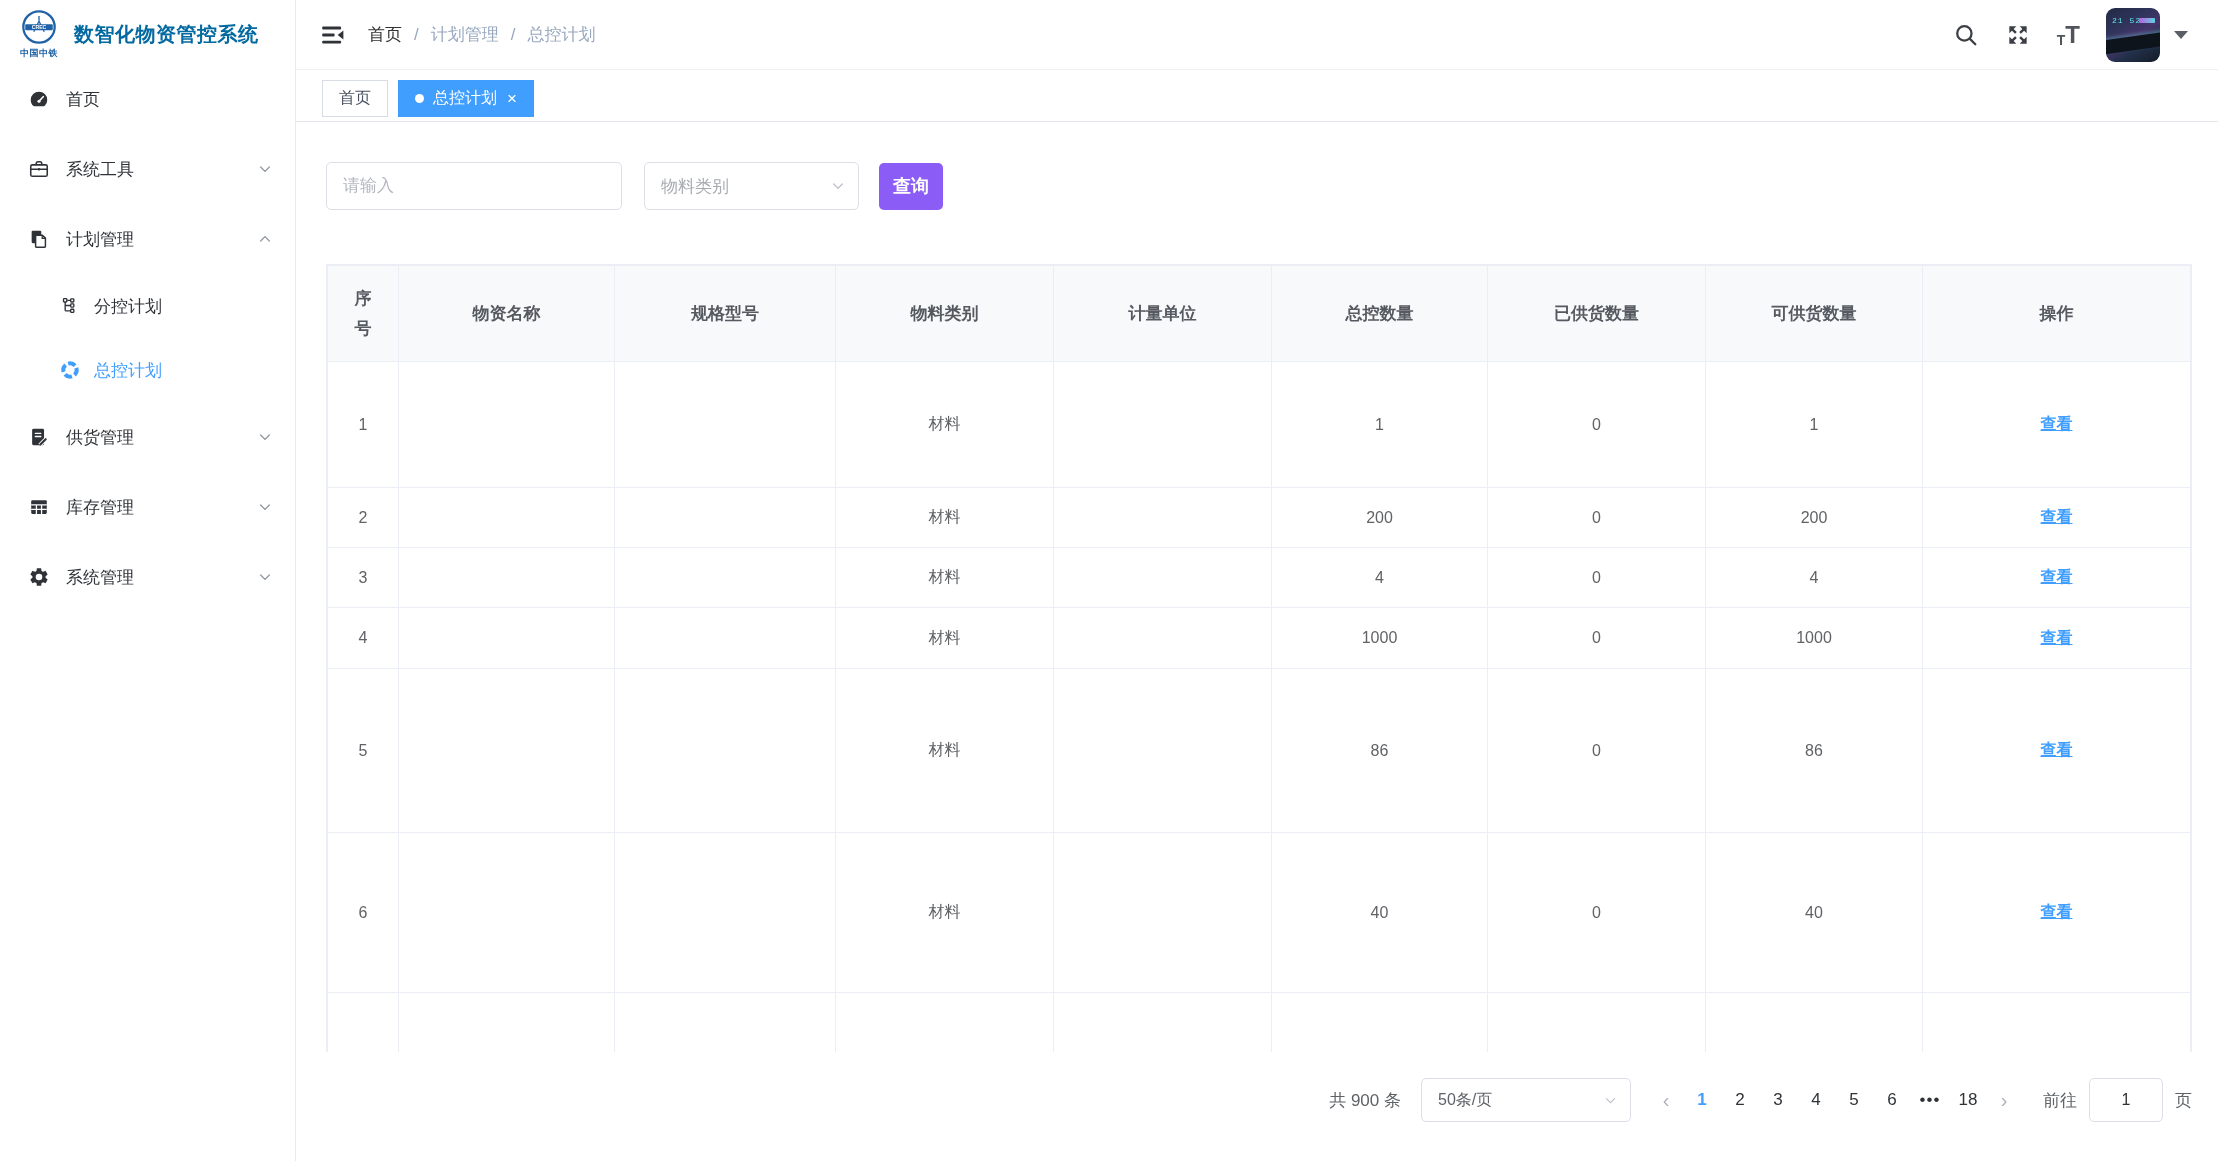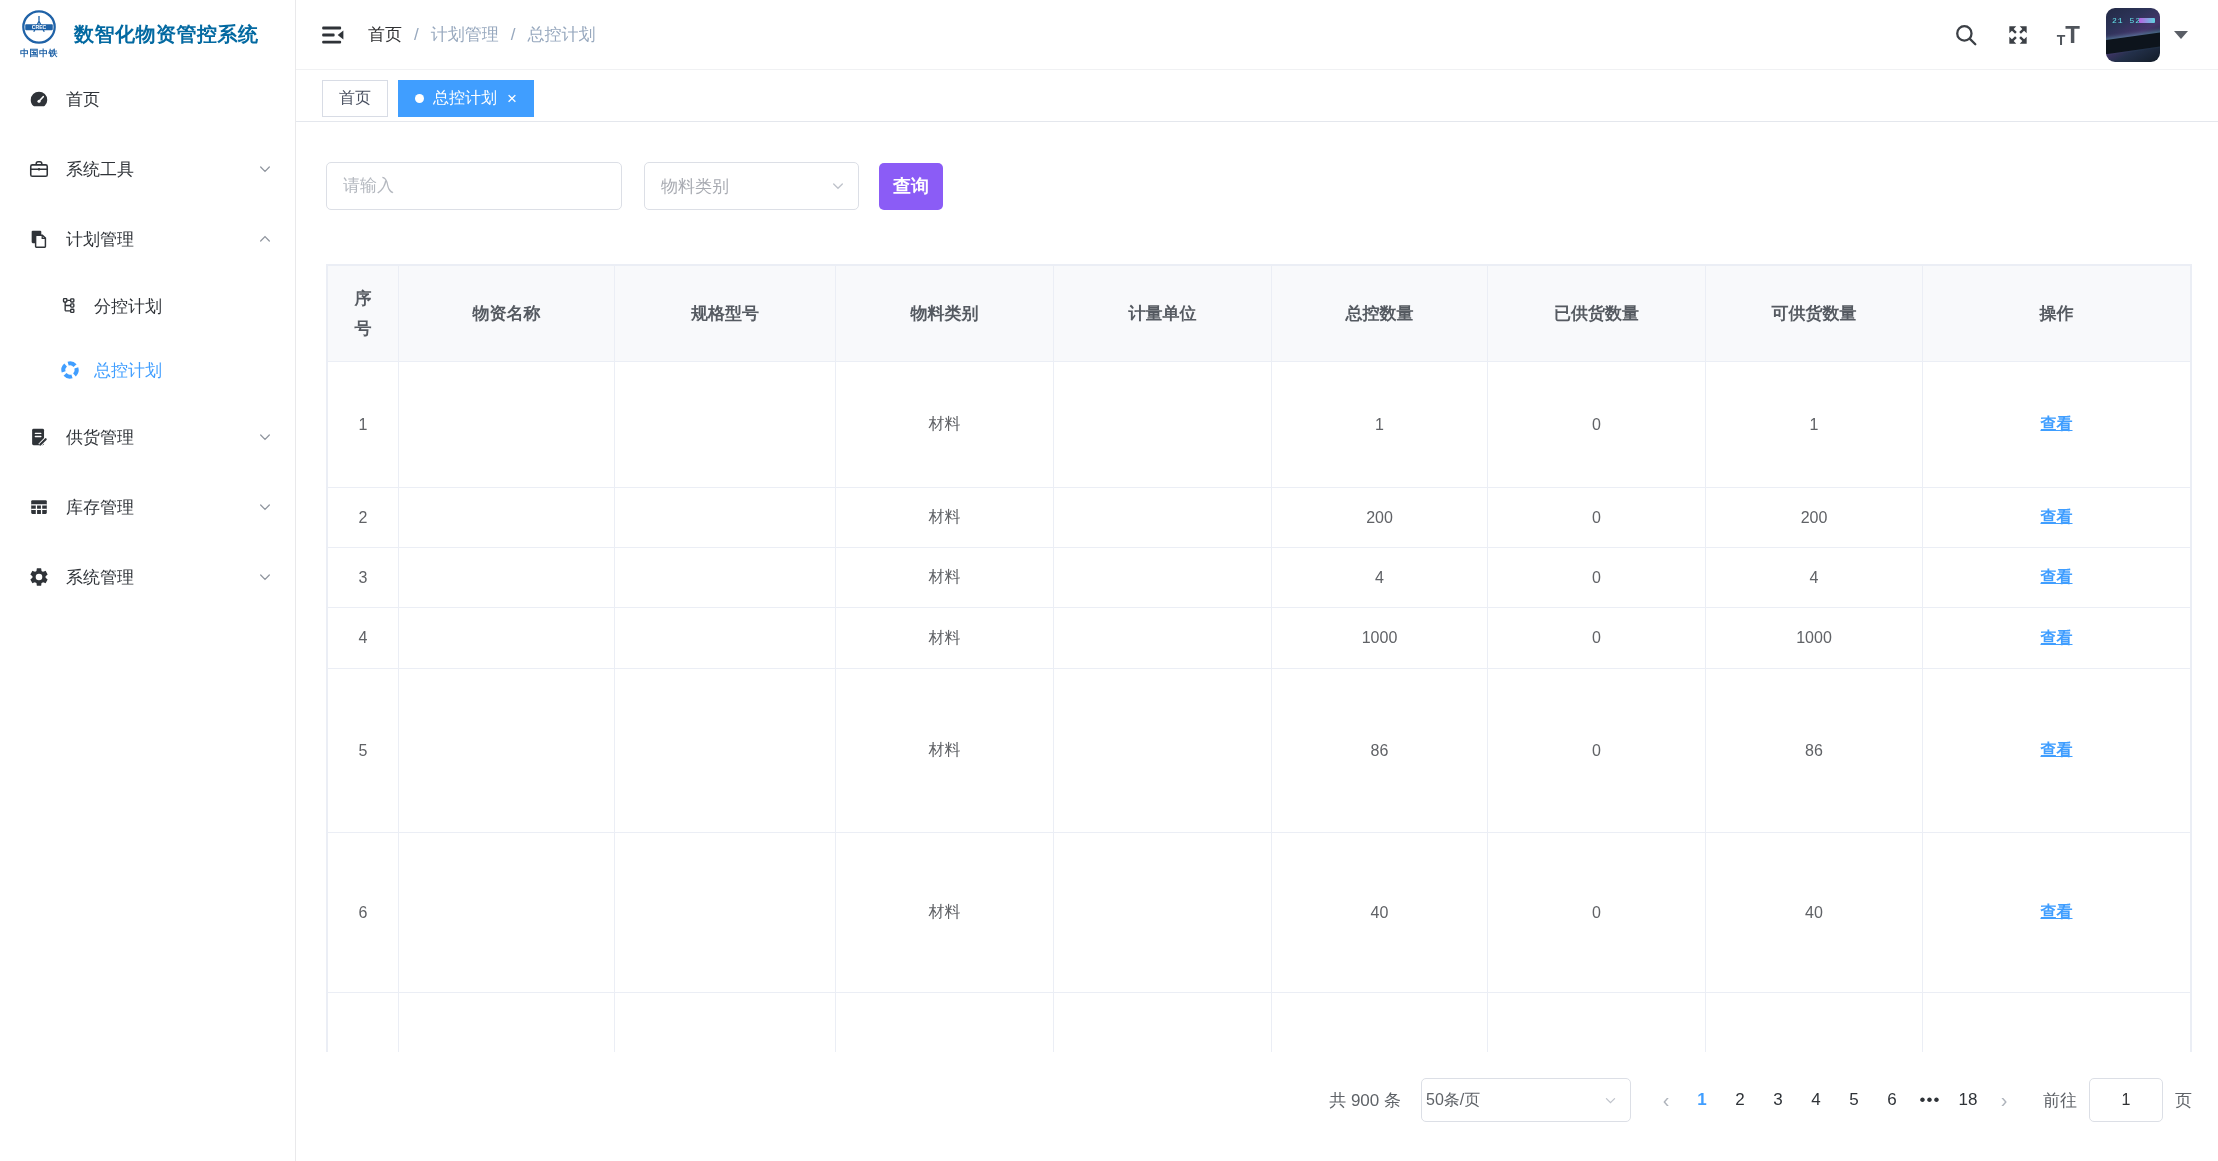--- a/index.html
+++ b/index.html
@@ -81,21 +81,21 @@
   tbody tr:nth-child(3) td { height:60px; }
   tbody tr:nth-child(4) td { height:61px; }
   tbody tr:nth-child(5) td { height:164px; }
   tbody tr:nth-child(6) td { height:160px; }
   tbody tr:nth-child(7) td { height:61px; }
   .view-link { color:#409EFF; text-decoration:underline; font-weight:700; font-size:16px; cursor:pointer; }
 
   
   .pagination { margin-top:26px; display:flex; align-items:center; justify-content:flex-end; gap:14px; font-size:17px; color:#5f6368; }
   .page-total { margin-right:6px; color:#5f6368; }
-  .pagesize-select { width:210px; height:44px; border:1px solid #dcdfe6; border-radius:5px; display:flex; align-items:center; padding:0 12px 0 4px; cursor:pointer; }
+  .pagesize-select { width:210px; height:44px; border:1px solid #dcdfe6; border-radius:5px; display:flex; align-items:center; padding:0 12px 0 16px; cursor:pointer; }
   .pagesize-select .sel-label { flex:1; font-size:16px; color:#5f6368; }
   .pagesize-select .sel-chevron { color:#bfc3cb; width:15px; height:15px; }
   .pagesize-select .sel-chevron svg { width:15px; height:15px; display:block; }
   .pager { display:flex; align-items:center; gap:4px; margin-left:6px; }
   .pager-arrow { width:30px; text-align:center; color:#aeb3bb; font-size:20px; cursor:pointer; user-select:none; }
   .pager-num { min-width:34px; text-align:center; color:#2f3338; cursor:pointer; padding:4px 2px; font-size:17px; }
   .pager-num.active { color:#409EFF; font-weight:700; }
   .pager-num.more { letter-spacing:1px; color:#2f3338; }
   .goto { display:flex; align-items:center; gap:12px; margin-left:10px; }
   .goto-input { width:74px; height:44px; border:1px solid #dcdfe6; border-radius:5px; text-align:center; font-size:16px; color:#303133; outline:none; font-family:inherit; }

